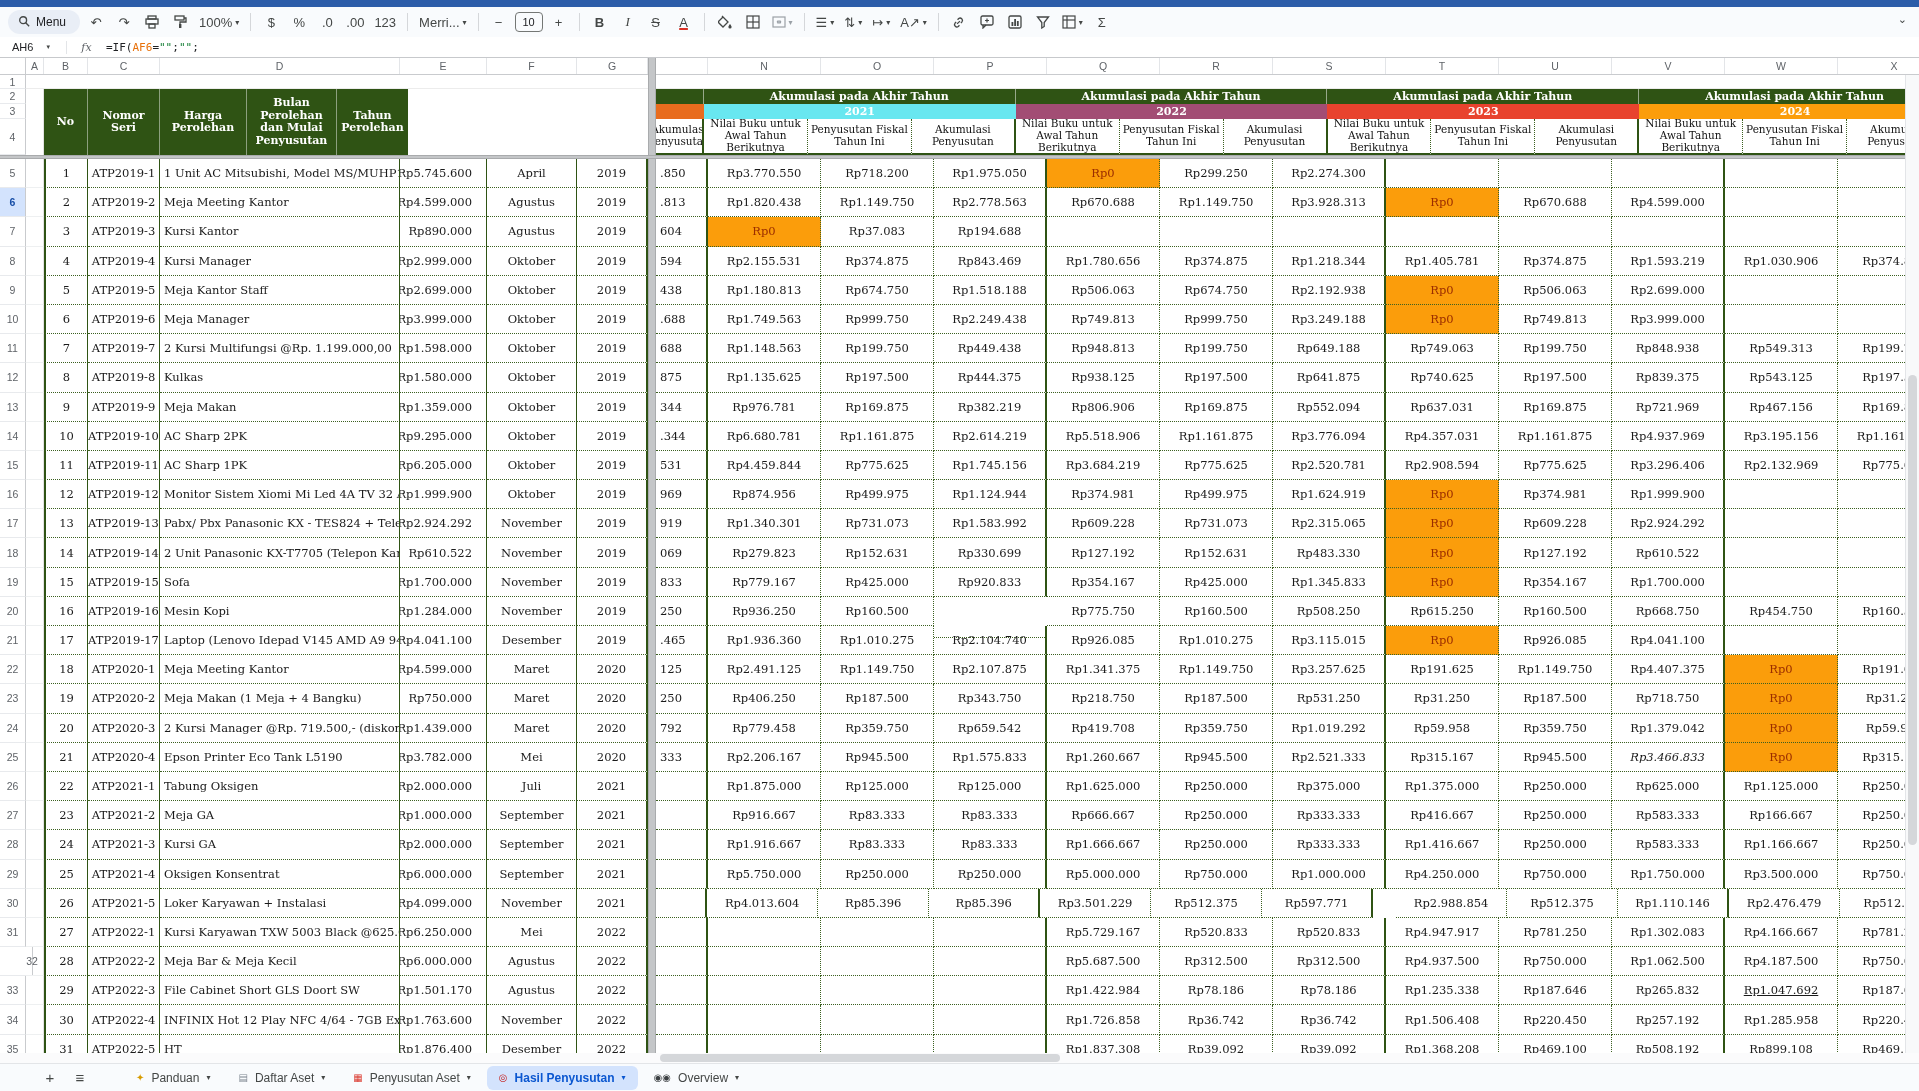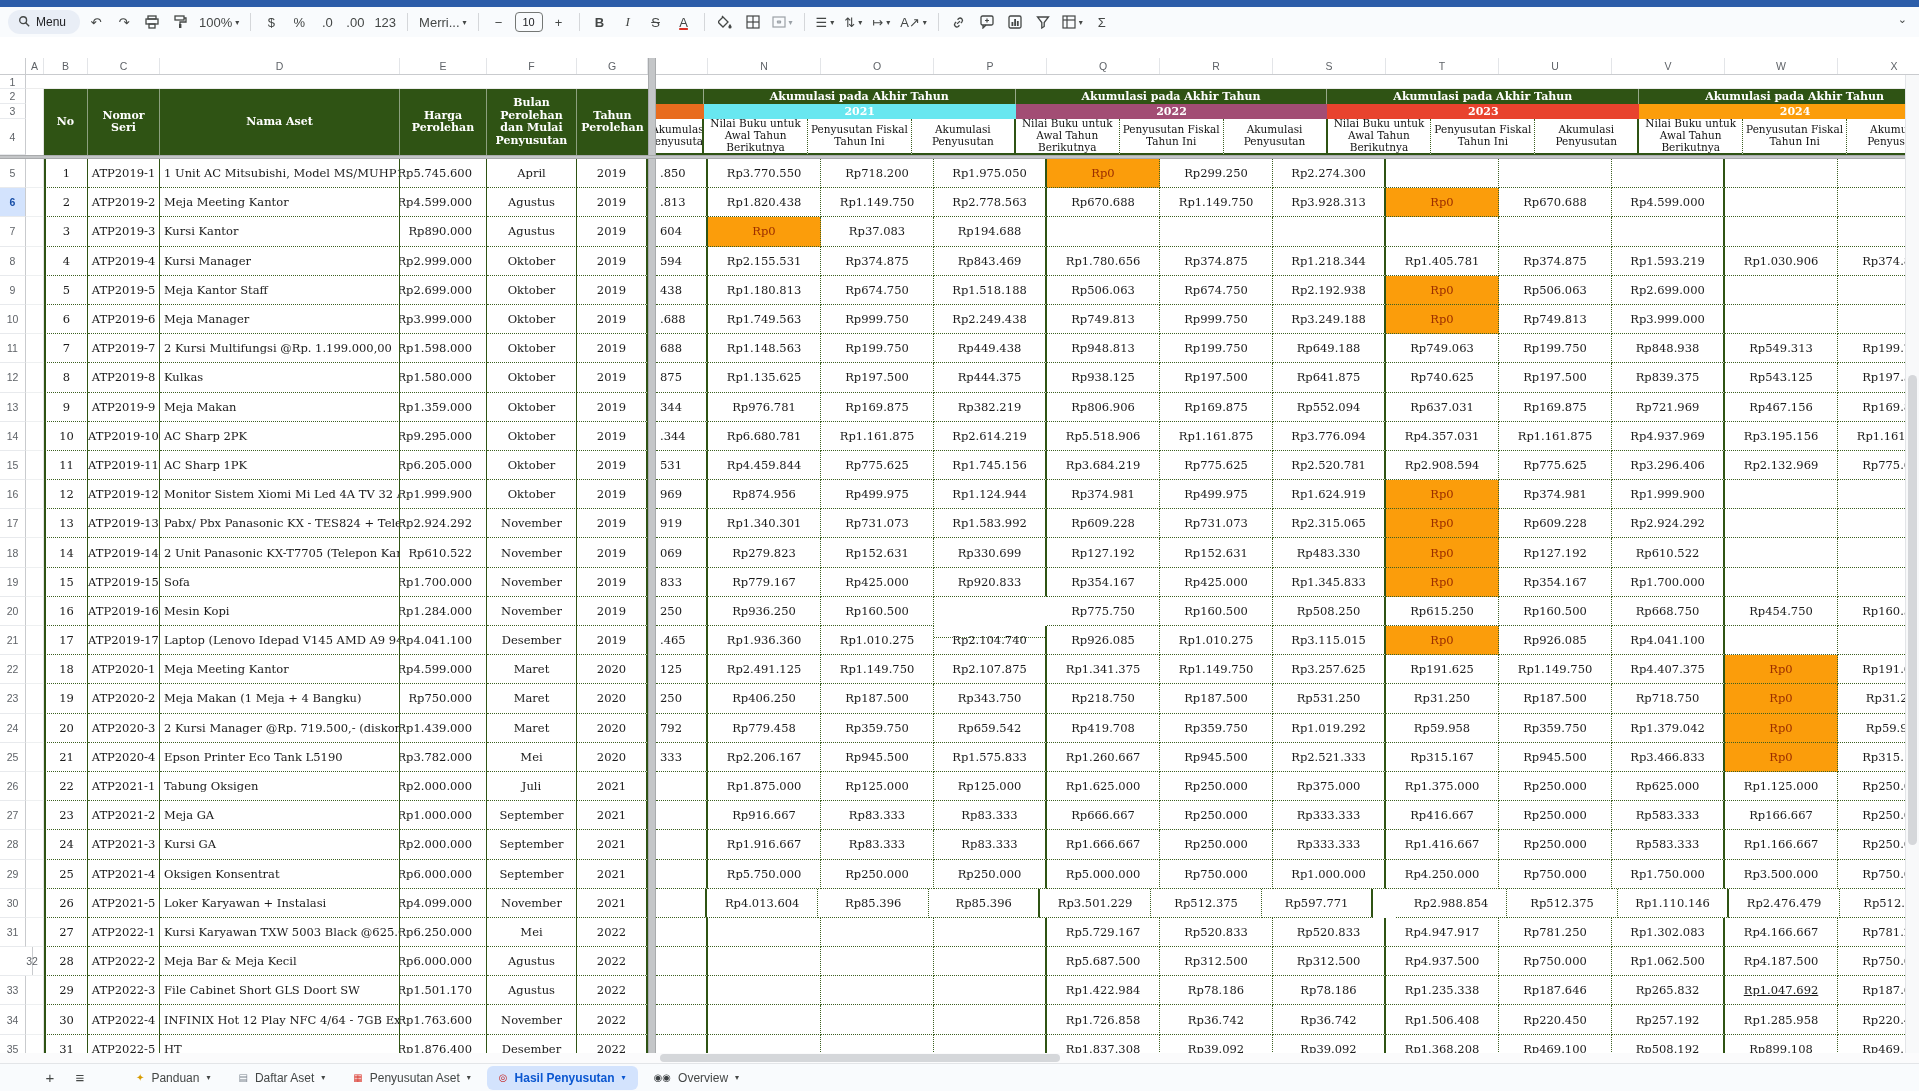--- a/index.html
+++ b/index.html
@@ -227,20 +227,28 @@
           <rect x="1" y="1" width="12" height="12" fill="none" stroke="#444746" stroke-width="1.2"></rect>
           <line x1="5" y1="1" x2="5" y2="13" stroke="#444746" stroke-width="1.2"></line>
           <line x1="1" y1="5" x2="13" y2="5" stroke="#444746" stroke-width="1.2"></line>
         </svg>
       <span class="tb-caret">▾</span>
     </div>
     <div class="tb-btn">Σ</div>
   </div>
   <div id="tb-collapse">⌄</div>
 
+  <div id="formulabar">
+    <div id="namebox">
+      <span>AH6</span>
+        <span class="tb-caret">▾</span>
+    </div>
+    <div id="fx">fx</div>
+    <div id="formula"><span style="color: rgb(32, 33, 36);">=IF(</span><span style="color: rgb(232, 113, 10);">AF6</span><span style="color: rgb(32, 33, 36);">=</span><span style="color: rgb(24, 128, 56);">""</span><span style="color: rgb(32, 33, 36);">;</span><span style="color: rgb(24, 128, 56);">""</span><span style="color: rgb(32, 33, 36);">;</span></div>
+  </div>
 
   <div id="sheet">
     <div id="colhead">
         <div class="colcell" style="left: 26px; width: 18px;">A</div>
         <div class="colcell" style="left: 44px; width: 44px;">B</div>
         <div class="colcell" style="left: 88px; width: 72px;">C</div>
         <div class="colcell" style="left: 160px; width: 240px;">D</div>
         <div class="colcell" style="left: 400px; width: 87px;">E</div>
         <div class="colcell" style="left: 487px; width: 90px;">F</div>
         <div class="colcell" style="left: 577px; width: 71px;">G</div>
@@ -296,21 +304,20 @@
         <div class="rowcell" style="height: 29.2px;">34</div>
         <div class="rowcell" style="height: 29.2px;">35</div>
       </div>
 
     <div id="lefttop">
       <div class="strip1"></div>
       <div id="greenblock">
         <div class="gb-a"></div>
         <div class="gb-cell serif" style="width:44px">No</div>
         <div class="gb-cell serif" style="width:72px">Nomor Seri</div>
-        <div class="gb-cell serif" style="width:240px">Nama Aset</div>
         <div class="gb-cell serif" style="width:87px">Harga Perolehan</div>
         <div class="gb-cell serif" style="width:90px">Bulan Perolehan dan Mulai Penyusutan</div>
         <div class="gb-cell serif" style="width:71px; border-right:none">Tahun Perolehan</div>
       </div>
     </div>
 
     <div id="righttop">
       <div class="strip1"></div>
       <div class="band-row" id="groupband">
           <div class="band greenband" style="width: 52px;"></div>
@@ -908,21 +915,21 @@
         <div class="drow" style="height: 29.2px;">
           <div class="dcell al-l vr-sol" style="width: 52px;">333</div>
           <div class="dcell al-c vr-dot" style="width: 113px;">Rp2.206.167</div>
           <div class="dcell al-c vr-dot" style="width: 113px;">Rp945.500</div>
           <div class="dcell al-c vr-sol" style="width: 113px;">Rp1.575.833</div>
           <div class="dcell al-c vr-dot" style="width: 113px;">Rp1.260.667</div>
           <div class="dcell al-c vr-dot" style="width: 113px;">Rp945.500</div>
           <div class="dcell al-c vr-sol" style="width: 113px;">Rp2.521.333</div>
           <div class="dcell al-c vr-dot" style="width: 113px;">Rp315.167</div>
           <div class="dcell al-c vr-dot" style="width: 113px;">Rp945.500</div>
-          <div class="dcell al-c vr-sol" style="width: 113px;">Rp3.466.833</div>
+          <div class="dcell al-c vr-sol" style="width: 113px; font-style: italic;">Rp3.466.833</div>
           <div class="dcell al-c vr-dot rp0cell" style="width: 113px;">Rp0</div>
           <div class="dcell al-c vr-dot" style="width: 113px;">Rp315.167</div>
         </div>
         <div class="drow" style="height: 29.2px;">
           <div class="dcell al-l vr-sol" style="width: 52px;"></div>
           <div class="dcell al-c vr-dot" style="width: 113px;">Rp1.875.000</div>
           <div class="dcell al-c vr-dot" style="width: 113px;">Rp125.000</div>
           <div class="dcell al-c vr-sol" style="width: 113px;">Rp125.000</div>
           <div class="dcell al-c vr-dot" style="width: 113px;">Rp1.625.000</div>
           <div class="dcell al-c vr-dot" style="width: 113px;">Rp250.000</div>

